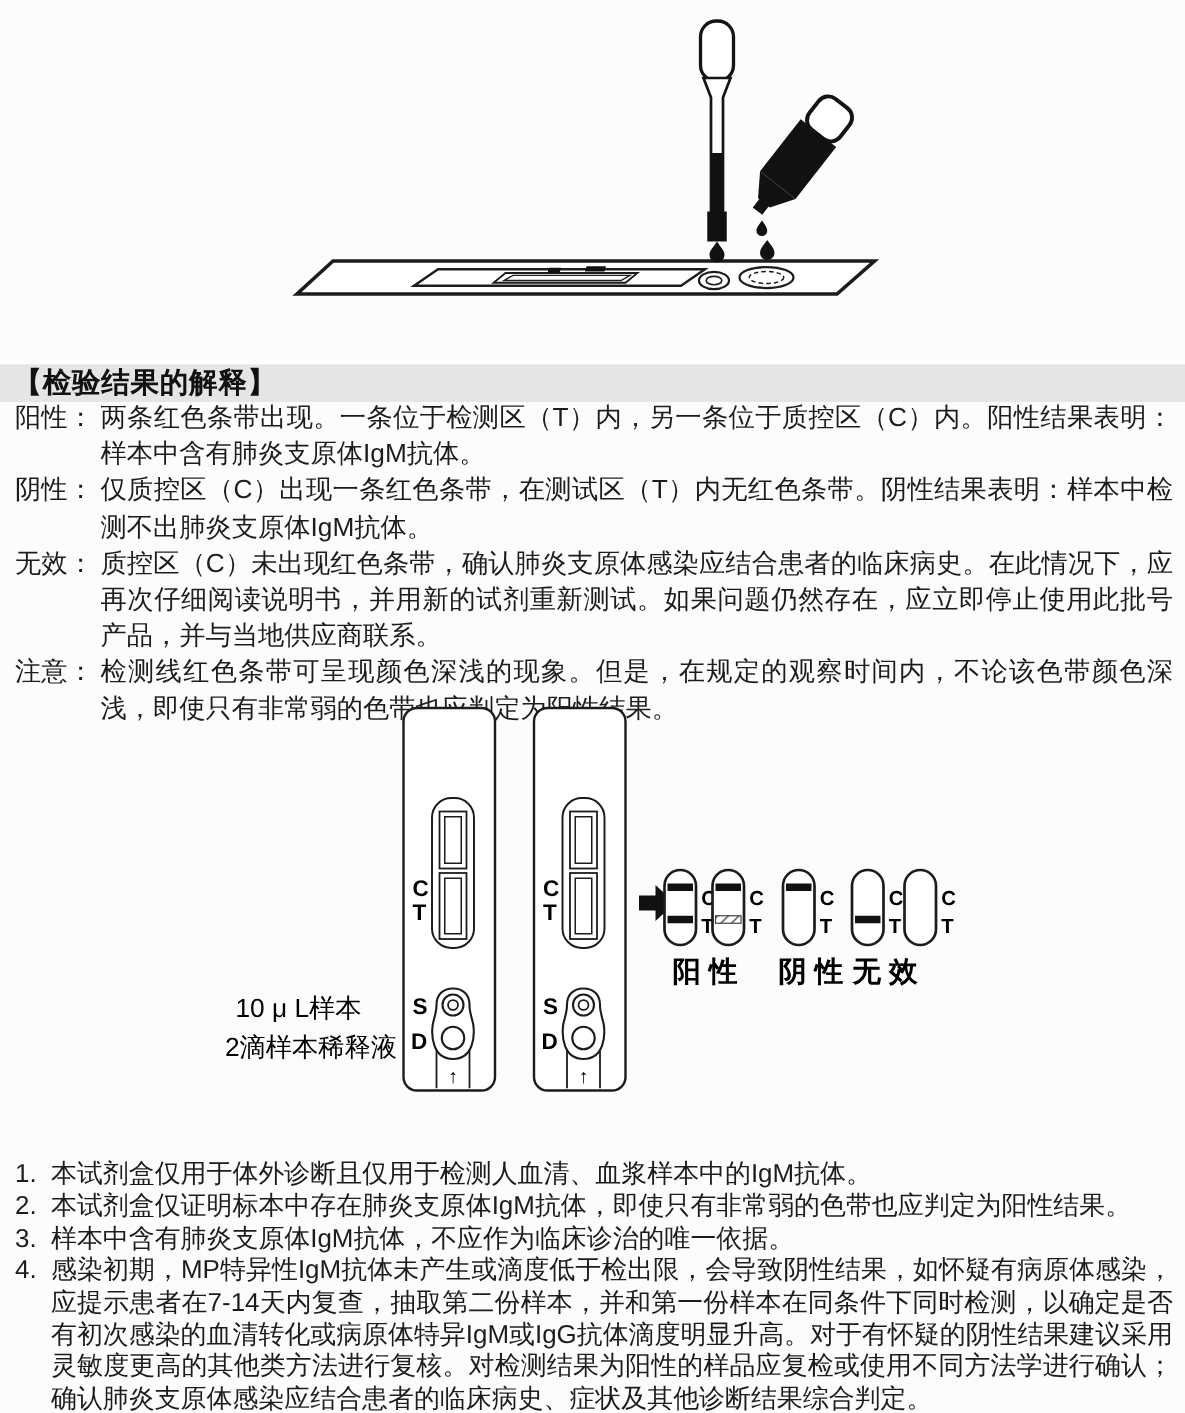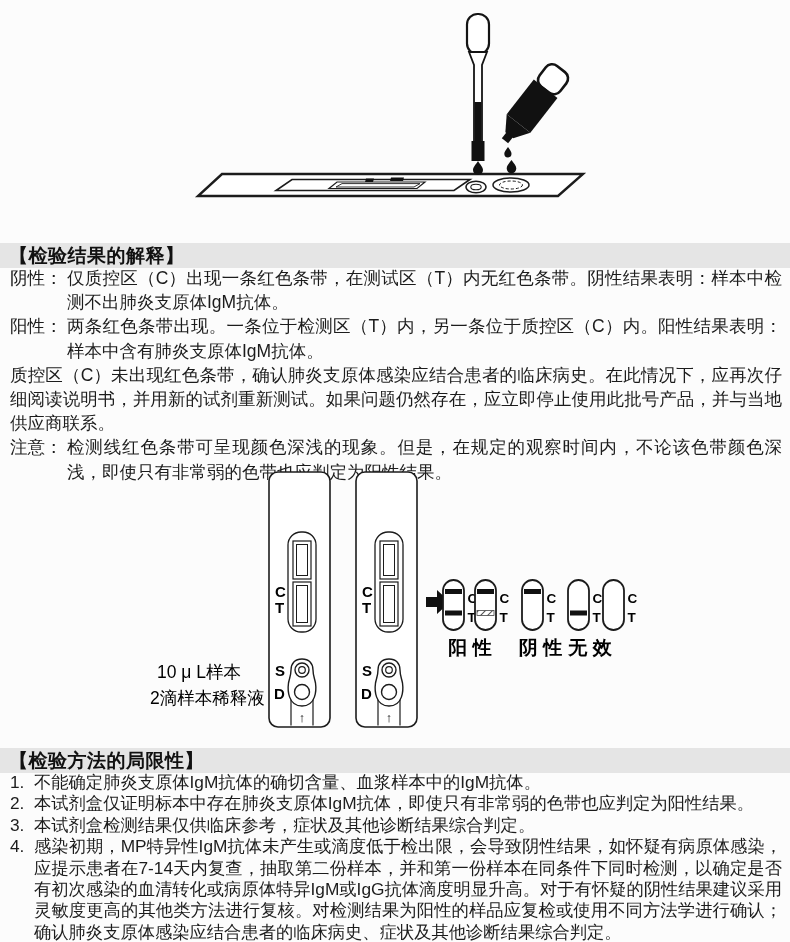--- a/index.html
+++ b/index.html
@@ -75,28 +75,29 @@
       <path d="M511.5,160 C514,163.6 516.3,165.6 516.3,168.6 A4.8,4.8 0 1 1 506.7,168.6 C506.7,165.6 509,163.6 511.5,160 Z" fill="#111"></path>
     </g>
   </svg>
 
   <div class="secbar" id="bar-results">
     <span>【检验结果的解释】</span>
   </div>
 
   <div class="paras">
     <div class="para">
+      <span class="plabel">阳性：</span>
+      <div class="pbody">两条红色条带出现。一条位于检测区（T）内，另一条位于质控区（C）内。阳性结果表明：样本中含有肺炎支原体IgM抗体。</div>
+    </div>
+    <div class="para">
       <span class="plabel">阴性：</span>
       <div class="pbody">仅质控区（C）出现一条红色条带，在测试区（T）内无红色条带。阴性结果表明：样本中检测不出肺炎支原体IgM抗体。</div>
     </div>
     <div class="para">
-      <span class="plabel">阳性：</span>
-      <div class="pbody">两条红色条带出现。一条位于检测区（T）内，另一条位于质控区（C）内。阳性结果表明：样本中含有肺炎支原体IgM抗体。</div>
-    </div>
-    <div class="para">
+      <span class="plabel">无效：</span>
       <div class="pbody">质控区（C）未出现红色条带，确认肺炎支原体感染应结合患者的临床病史。在此情况下，应再次仔细阅读说明书，并用新的试剂重新测试。如果问题仍然存在，应立即停止使用此批号产品，并与当地供应商联系。</div>
     </div>
     <div class="para">
       <span class="plabel">注意：</span>
       <div class="pbody">检测线红色条带可呈现颜色深浅的现象。但是，在规定的观察时间内，不论该色带颜色深浅，即使只有非常弱的色带也应判定为阳性结果。</div>
     </div>
   </div>
 
   <svg class="illo-mid" width="790" height="280" viewBox="0 0 790 280">
     <defs>
@@ -167,36 +168,33 @@
       <rect x="603" y="114" width="21" height="50" rx="10.5" fill="#fff" stroke="#1c1c1c" stroke-width="1.8"></rect>
       <text x="627.5" y="137" font-size="13.5" font-weight="bold">C</text>
       <text x="627.5" y="156" font-size="13.5" font-weight="bold">T</text>
     </g>
 
     <text x="470" y="188" font-size="19" font-weight="bold" text-anchor="middle">阳 性</text>
     <text x="540.5" y="188" font-size="19" font-weight="bold" text-anchor="middle">阴 性</text>
     <text x="590" y="188" font-size="19" font-weight="bold" text-anchor="middle">无 效</text>
   </svg>
 
-  <div class="secbar" id="bar-limits">
-    <span>【检验方法的局限性】</span>
-  </div>
 
   <div class="list">
     <div class="li">
       <span class="linum">1.</span>
-      <div class="libody">不能确定肺炎支原体IgM抗体的确切含量、血浆样本中的IgM抗体。</div>
+      <div class="libody">本试剂盒仅用于体外诊断且仅用于检测人血清、血浆样本中的IgM抗体。</div>
     </div>
     <div class="li">
       <span class="linum">2.</span>
       <div class="libody">本试剂盒仅证明标本中存在肺炎支原体IgM抗体，即使只有非常弱的色带也应判定为阳性结果。</div>
     </div>
     <div class="li">
       <span class="linum">3.</span>
-      <div class="libody">本试剂盒检测结果仅供临床参考，症状及其他诊断结果综合判定。</div>
+      <div class="libody">样本中含有肺炎支原体IgM抗体，不应作为临床诊治的唯一依据。</div>
     </div>
     <div class="li">
       <span class="linum">4.</span>
       <div class="libody">感染初期，MP特异性IgM抗体未产生或滴度低于检出限，会导致阴性结果，如怀疑有病原体感染，应提示患者在7-14天内复查，抽取第二份样本，并和第一份样本在同条件下同时检测，以确定是否有初次感染的血清转化或病原体特异IgM或IgG抗体滴度明显升高。对于有怀疑的阴性结果建议采用灵敏度更高的其他类方法进行复核。对检测结果为阳性的样品应复检或使用不同方法学进行确认；确认肺炎支原体感染应结合患者的临床病史、症状及其他诊断结果综合判定。</div>
     </div>
   </div>
 
 </div>
 
 </body></html>

